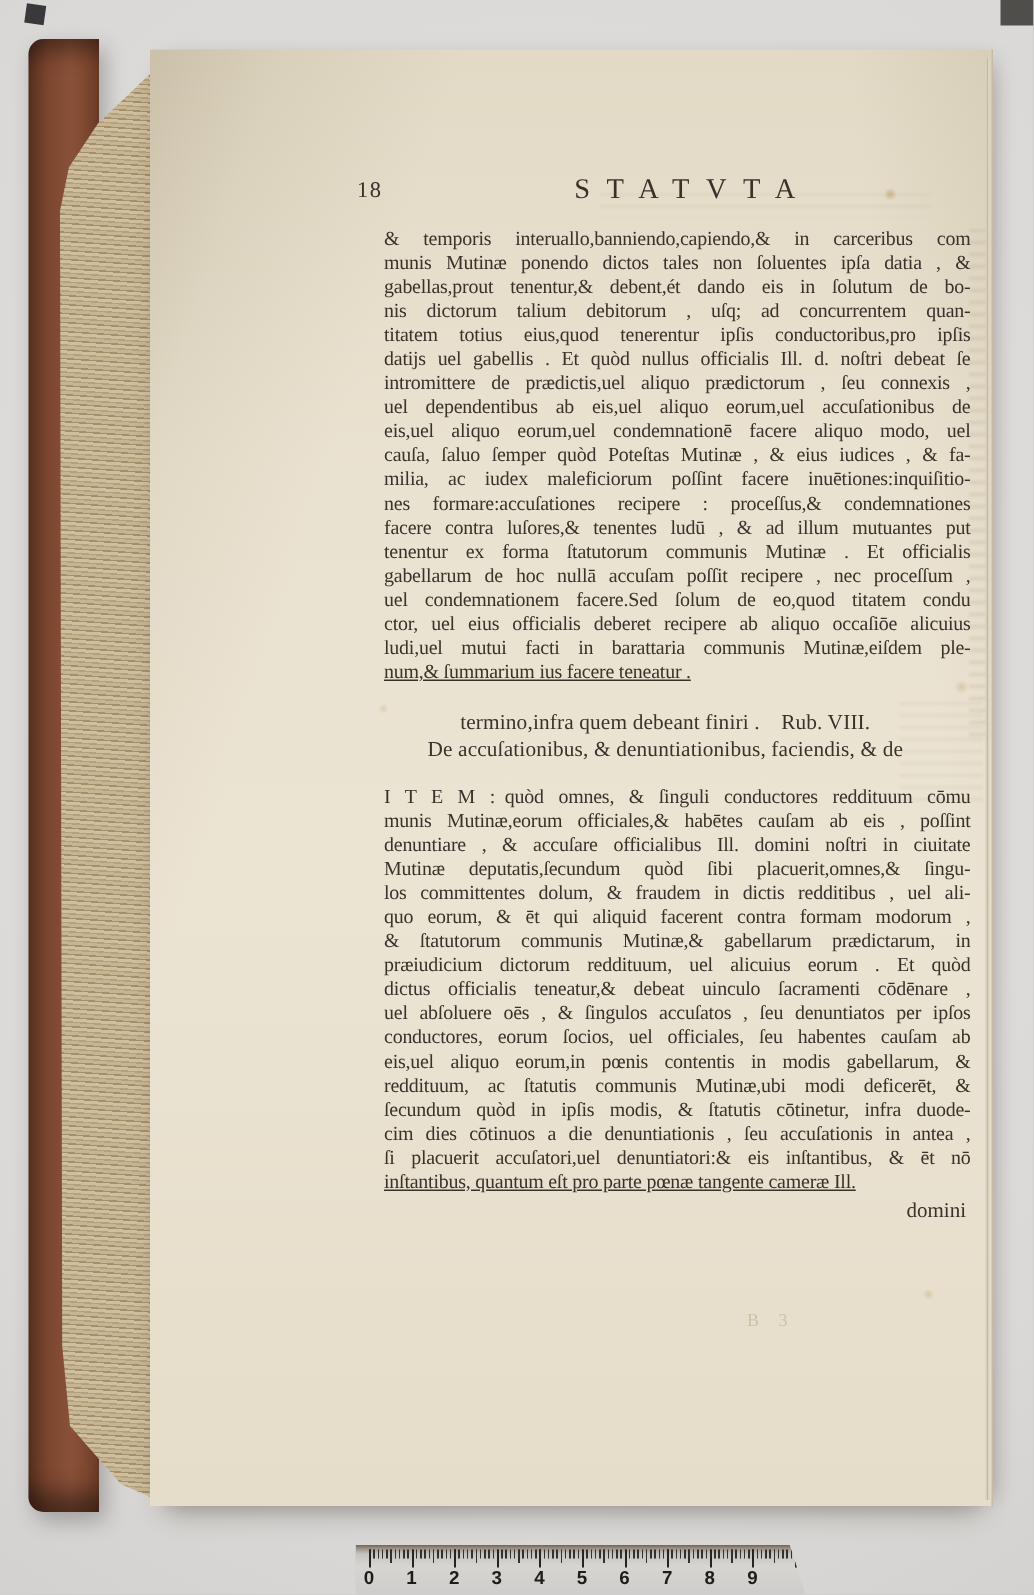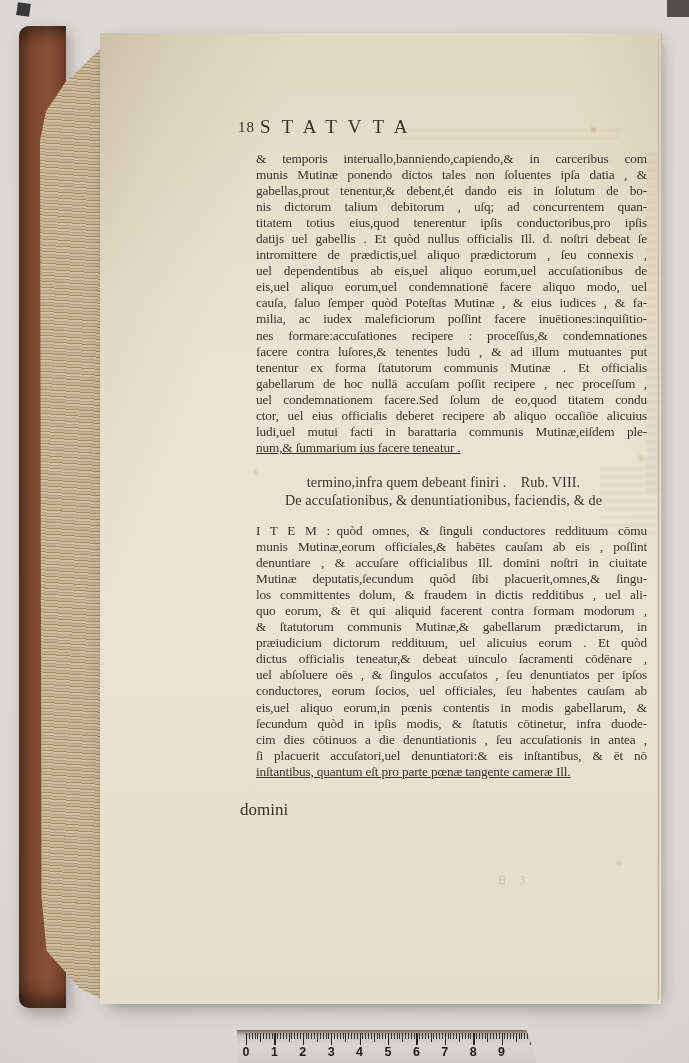--- a/index.html
+++ b/index.html
@@ -25,30 +25,30 @@
       linear-gradient(262deg, rgba(125,105,75,.10) 0%, rgba(0,0,0,0) 14%),
       linear-gradient(180deg,#e2dac5 0%,#eae2d0 28%,#ece4d3 58%,#e5ddc9 100%);
     border-right:1px solid #c6bca3;
     box-shadow:6px 0 14px -6px rgba(0,0,0,.22), 0 12px 18px -9px rgba(60,50,40,.4);
     color:#39322a;}
   .page::after{content:"";position:absolute;right:1px;top:6px;bottom:4px;width:3px;
     background:linear-gradient(90deg,#d8cfb8 0 1px,#c2b89d 1px 2px,#ddd5c0 2px 3px);}
 
   
   .pagenum{position:absolute;left:138px;top:86px;font-size:15px;letter-spacing:1px;}
-  .running-title{position:absolute;left:160px;top:83px;width:404px;text-align:left;
+  .running-title{position:absolute;left:160px;top:83px;width:404px;text-align:center;
     font-size:19px;letter-spacing:11px;font-weight:400;}
   .para{position:absolute;left:140px;width:407px;font-size:13.3px;line-height:16.05px;letter-spacing:-.15px;}
   .para .line{height:16.05px;text-align:justify;text-align-last:justify;margin-left:16px;}
   .para .line:last-child{text-align-last:left;text-decoration:underline;}
   .para1{top:118px;}
   .heading{position:absolute;left:140px;width:407px;top:441px;text-align:center;
     font-size:14.2px;line-height:17.6px;letter-spacing:.1px;}
   .para2{top:490px;}
-  .catchword{position:absolute;left:140px;width:404px;top:767px;font-size:17px;}
+  .catchword{position:absolute;left:140px;width:404px;top:767px;text-align:right;font-size:14px;}
   .ghost-sig{position:absolute;left:398px;top:840px;font-size:12px;color:#b5a985;opacity:.55;letter-spacing:5px;}
 
   
   .smudge{position:absolute;opacity:.16;filter:blur(1px);
     background:repeating-linear-gradient(180deg,#8a7a58 0 2px,transparent 2px 8px);}
   .sm1{left:546px;top:120px;width:14px;height:340px;}
   .sm2{left:500px;top:435px;width:55px;height:70px;opacity:.10;}
   .sm3{left:300px;top:96px;width:220px;height:16px;opacity:.07;}
   .fox{position:absolute;border-radius:50%;background:radial-gradient(circle,#b08d4f 0%,rgba(176,141,79,0) 70%);}
   .f1{left:489px;top:92px;width:9px;height:9px;opacity:.5;}
@@ -125,20 +125,21 @@
         <div class="line">denuntiare , &amp; accuſare officialibus Ill. domini noſtri in ciuitate</div>
         <div class="line">Mutinæ deputatis,ſecundum quòd ſibi placuerit,omnes,&amp; ſingu-</div>
         <div class="line">los committentes dolum, &amp; fraudem in dictis redditibus , uel ali-</div>
         <div class="line">quo eorum, &amp; ēt qui aliquid facerent contra formam modorum ,</div>
         <div class="line">&amp; ſtatutorum communis Mutinæ,&amp; gabellarum prædictarum, in</div>
         <div class="line">præiudicium dictorum reddituum, uel alicuius eorum . Et quòd</div>
         <div class="line">dictus officialis teneatur,&amp; debeat uinculo ſacramenti cōdēnare ,</div>
         <div class="line">uel abſoluere oēs , &amp; ſingulos accuſatos , ſeu denuntiatos per ipſos</div>
         <div class="line">conductores, eorum ſocios, uel officiales, ſeu habentes cauſam ab</div>
         <div class="line">eis,uel aliquo eorum,in pœnis contentis in modis gabellarum, &amp;</div>
+        <div class="line">reddituum, ac ſtatutis communis Mutinæ,ubi modi deficerēt, &amp;</div>
         <div class="line">ſecundum quòd in ipſis modis, &amp; ſtatutis cōtinetur, infra duode-</div>
         <div class="line">cim dies cōtinuos a die denuntiationis , ſeu accuſationis in antea ,</div>
         <div class="line">ſi placuerit accuſatori,uel denuntiatori:&amp; eis inſtantibus, &amp; ēt nō</div>
         <div class="line">inſtantibus, quantum eſt pro parte pœnæ tangente cameræ Ill.</div>
       </div>
 
     <div class="catchword">domini</div>
     <div class="ghost-sig">B 3</div>
   </div>
 

